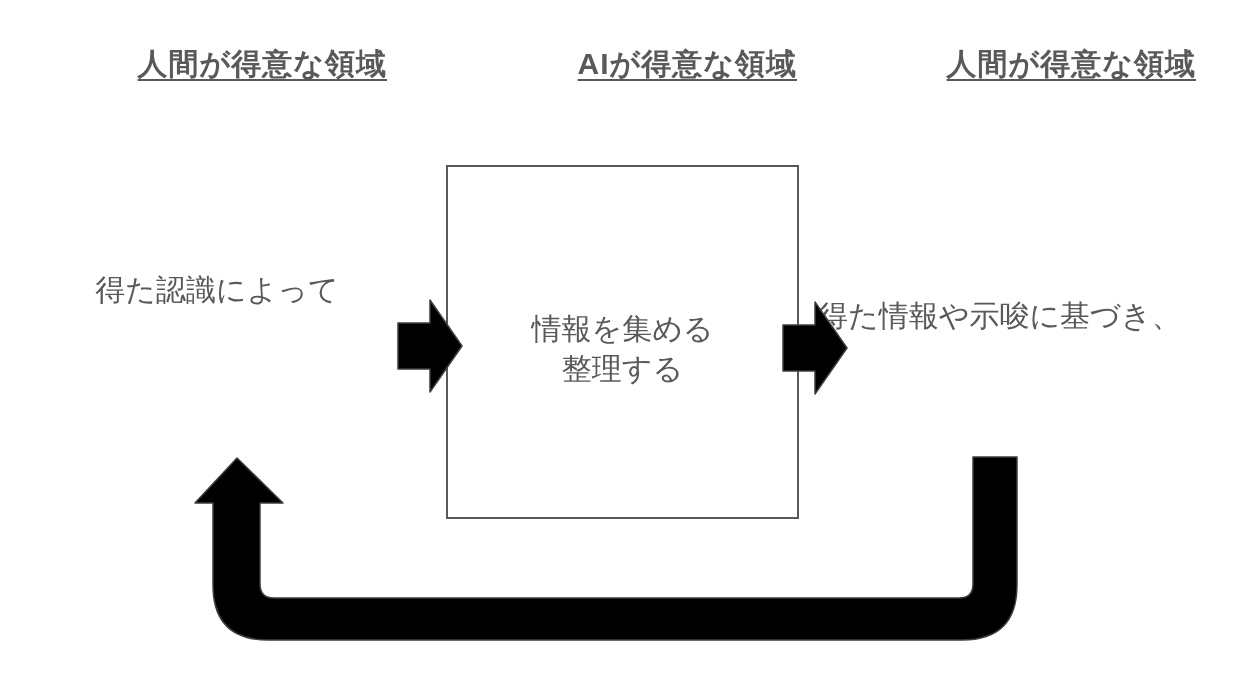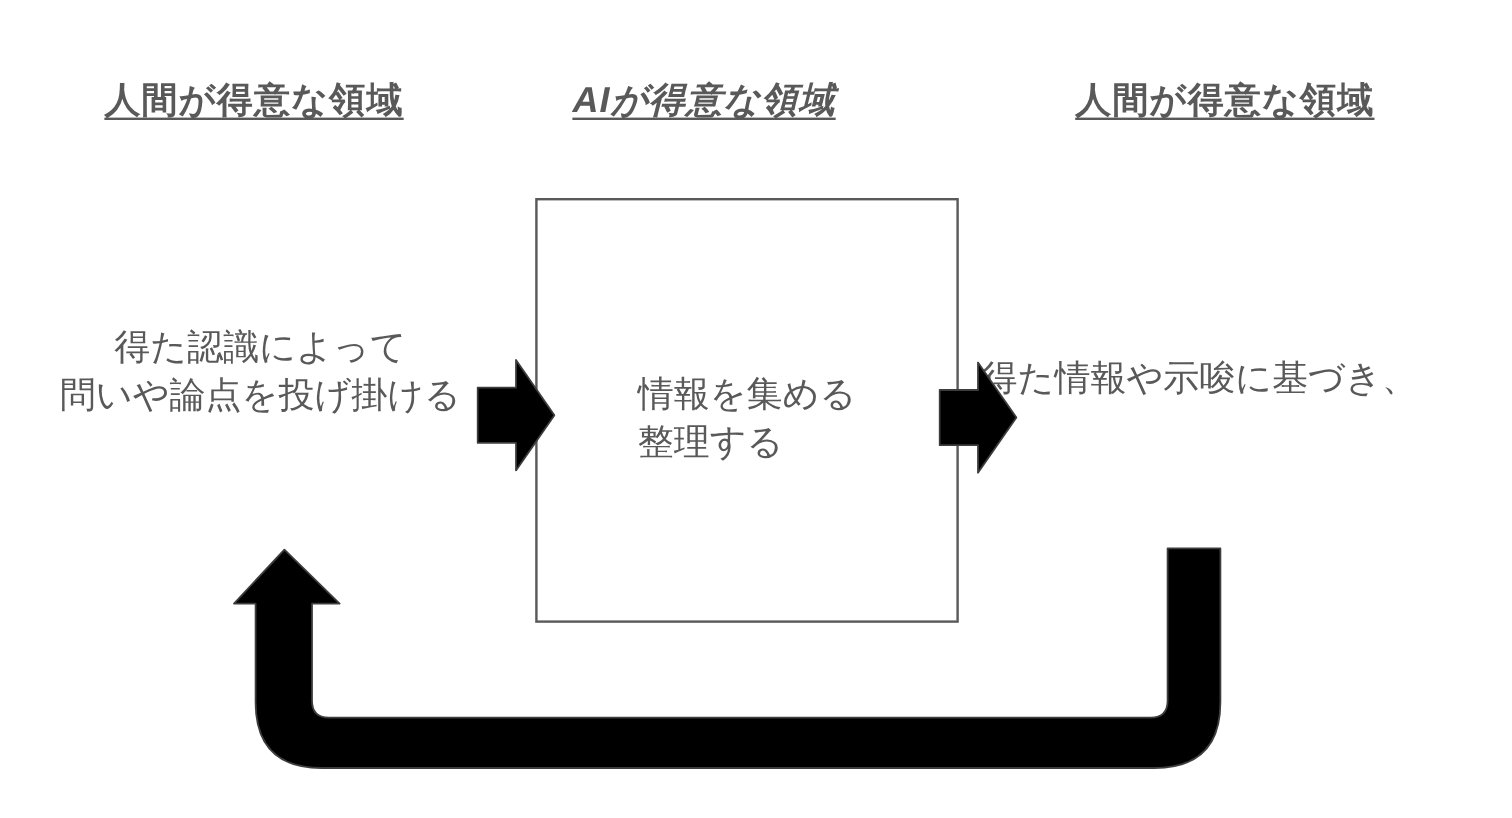--- a/index.html
+++ b/index.html
@@ -10,33 +10,32 @@
     height: 682px;
     background: #ffffff;
     font-family: "Liberation Sans", sans-serif;
     overflow: hidden;
     color: #595959;
   }
   .header {
     position: absolute;
     top: 44px;
     width: 300px;
-    text-align: left;
+    text-align: right;
     font-weight: bold;
     font-size: 30px;
     color: #595959;
     text-decoration: underline;
     text-decoration-thickness: 2px;
     text-underline-offset: 5px;
     letter-spacing: 1px;
     white-space: nowrap;
-    margin-top: 19px;
   }
   .header-left   { left: 87px; }
-  .header-center { left: 477px; font-style: italic; }
+  .header-center { left: 497px; }
   .header-right  { left: 896px; }
   .tblock {
     position: absolute;
     color: #595959;
     font-size: 30px;
     line-height: 40px;
     white-space: nowrap;
   }
   .tblock-left {
     left: 28px;
@@ -54,20 +53,21 @@
     position: absolute;
     left: 446px;
     top: 165px;
     width: 353px;
     height: 354px;
     border: 2px solid #595959;
     background: #ffffff;
     display: flex;
     align-items: center;
     justify-content: center;
+    text-align: center;
     font-size: 30px;
     line-height: 40px;
     color: #595959;
   }
   .ai-box .box-lines { padding-top: 14px; }
   svg.shape { position: absolute; display: block; }
   .block-arrow polygon {
     fill: #000000;
     stroke: #3d3d3d;
     stroke-width: 1.5;
@@ -84,21 +84,20 @@
 <body>
 
 <div class="canvas">
 
   <div class="header header-left">人間が得意な領域</div>
   <div class="header header-center">AIが得意な領域</div>
   <div class="header header-right">人間が得意な領域</div>
 
   <div class="tblock tblock-left">
     <div>得た認識によって</div>
-    <div>問いや論点を投げ掛ける</div>
   </div>
 
   <div class="ai-box">
     <div class="box-lines">
       <div>情報を集める</div>
       <div>整理する</div>
     </div>
   </div>
 
   <div class="tblock tblock-right">

